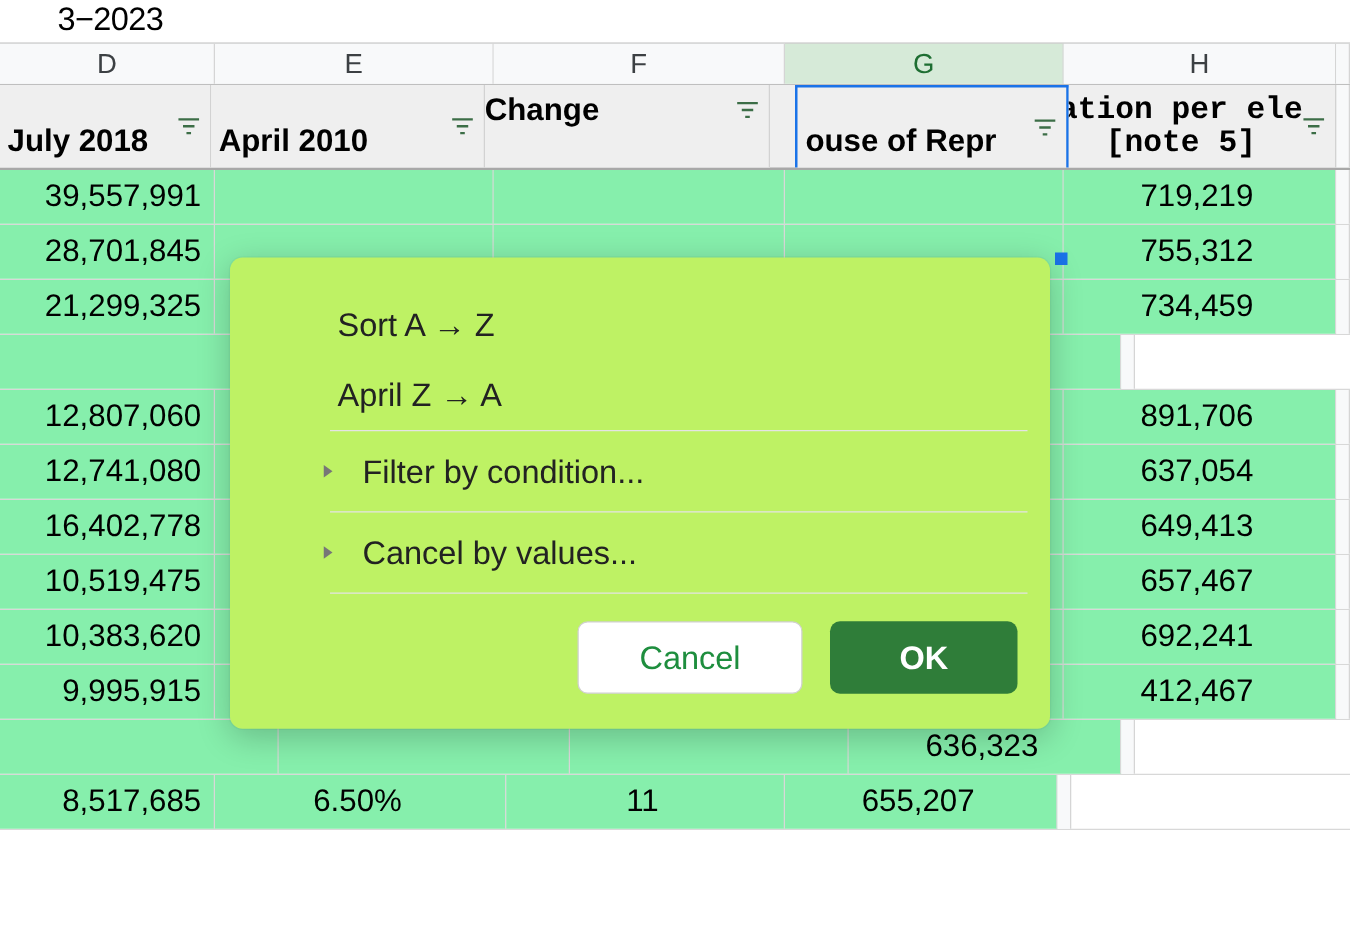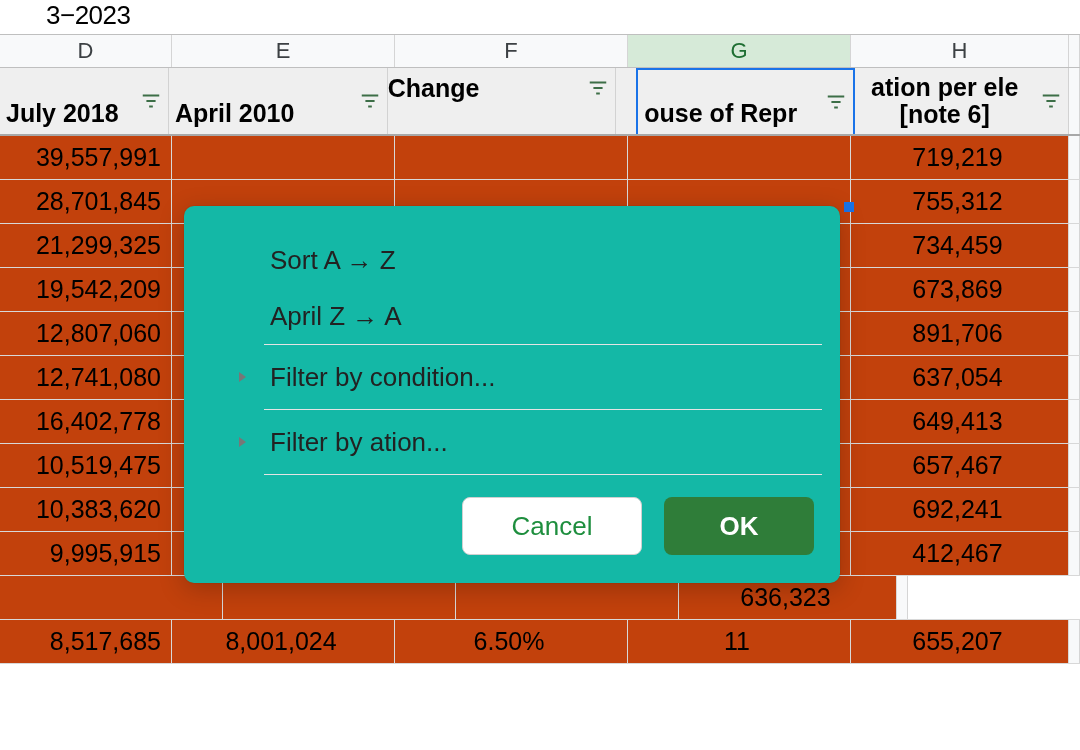--- a/index.html
+++ b/index.html
@@ -99,51 +99,51 @@
     display: flex;
     align-items: center;
     justify-content: flex-end;
     padding: 0 10px 0 6px;
     font-size: 25px;
     color: #000;
     border-right: 1px solid #d8d8d8;
     height: 100%;
     white-space: nowrap;
     overflow: hidden;
-    background:#c2410c;
+    background:#86efac;
   }
   .cell.center { justify-content: center; }
 
   
   .popup {
     position: absolute;
     left: 184px; top: 172px;
     width: 656px;
-    background: #14b8a6;
+    background: #bef264;
     border-radius: 10px;
     box-shadow: 0 6px 26px rgba(0,0,0,0.22), 0 0 0 1px rgba(0,0,0,0.03);
     padding: 26px 0 28px 0;
     z-index: 50;
   }
   .popup-item {
     display:flex; align-items:center;
     height: 56px;
     padding-left: 86px;
     font-size: 26px;
     color:#222;
     cursor:pointer;
   }
   .popup-sep {
     height:1px; background:#e4e4e4;
     margin-left:80px; margin-right:18px;
   }
   .popup-expandable {
     display:flex; align-items:center;
     height:64px;
-    padding-left:52px;
+    padding-left:72px;
     font-size:26px;
     color:#222;
     cursor:pointer;
   }
   .popup-expandable .tri {
     width:12px; height:12px; margin-right:22px;
     color:#777;
   }
   .popup-expandable .tri svg{width:12px;height:12px;display:block;}
   .popup-buttons {
@@ -223,23 +223,23 @@
       </span>
     </div>
     <div class="hcell w-g sel-border align-bottom" style="justify-content:flex-start;">
       <span class="lbl lbl-left">ouse of Repr</span>
       <span class="filter-icn">
         <svg viewBox="0 0 24 24">
             <path fill="currentColor" d="M3 5h18v2H3zm4 6h10v2H7zm3 6h4v2h-4z"></path>
           </svg>
       </span>
     </div>
-    <div class="hcell w-h two-line" style="padding-right:34px;">
+    <div class="hcell w-h two-line" style="padding-right:34px;font-family:Liberation Mono, monospace;">
       <span class="lbl2">ation per ele</span>
-      <span class="lbl2">[note 6]</span>
+      <span class="lbl2">[note 5]</span>
       <span class="filter-icn">
         <svg viewBox="0 0 24 24">
             <path fill="currentColor" d="M3 5h18v2H3zm4 6h10v2H7zm3 6h4v2h-4z"></path>
           </svg>
       </span>
     </div>
     <div class="blank"></div>
   </div>
 
   <div class="sel-handle"></div>
@@ -263,21 +263,20 @@
       </div>
       <div class="data-row">
         <div class="cell w-d">21,299,325</div>
         <div class="cell w-e center"></div>
         <div class="cell w-f center"></div>
         <div class="cell w-g center"></div>
         <div class="cell w-h center">734,459</div>
         <div class="blank" style="height: 100%;"></div>
       </div>
       <div class="data-row">
-        <div class="cell w-d">19,542,209</div>
         <div class="cell w-e center"></div>
         <div class="cell w-f center"></div>
         <div class="cell w-g center"></div>
         <div class="cell w-h center">673,869</div>
         <div class="blank" style="height: 100%;"></div>
       </div>
       <div class="data-row">
         <div class="cell w-d">12,807,060</div>
         <div class="cell w-e center"></div>
         <div class="cell w-f center"></div>
@@ -327,21 +326,20 @@
       </div>
       <div class="data-row">
         <div class="cell w-e center"></div>
         <div class="cell w-f center"></div>
         <div class="cell w-g center"></div>
         <div class="cell w-h center">636,323</div>
         <div class="blank" style="height: 100%;"></div>
       </div>
       <div class="data-row">
         <div class="cell w-d">8,517,685</div>
-        <div class="cell w-e center">8,001,024</div>
         <div class="cell w-f center">6.50%</div>
         <div class="cell w-g center">11</div>
         <div class="cell w-h center">655,207</div>
         <div class="blank" style="height: 100%;"></div>
       </div>
     </div>
 
   <div class="popup">
     <div class="popup-item">Sort A → Z</div>
     <div class="popup-item">April Z → A</div>
@@ -354,21 +352,21 @@
       </span>
       <span>Filter by condition...</span>
     </div>
     <div class="popup-sep"></div>
     <div class="popup-expandable">
       <span class="tri">
         <svg viewBox="0 0 12 12">
             <path fill="currentColor" d="M3 1l7 5-7 5z"></path>
           </svg>
       </span>
-      <span>Filter by ation...</span>
+      <span>Cancel by values...</span>
     </div>
     <div class="popup-sep"></div>
     <div class="popup-buttons">
       <div class="btn cancel">Cancel</div>
       <div class="btn ok">OK</div>
     </div>
   </div>
 
 </div>
 

